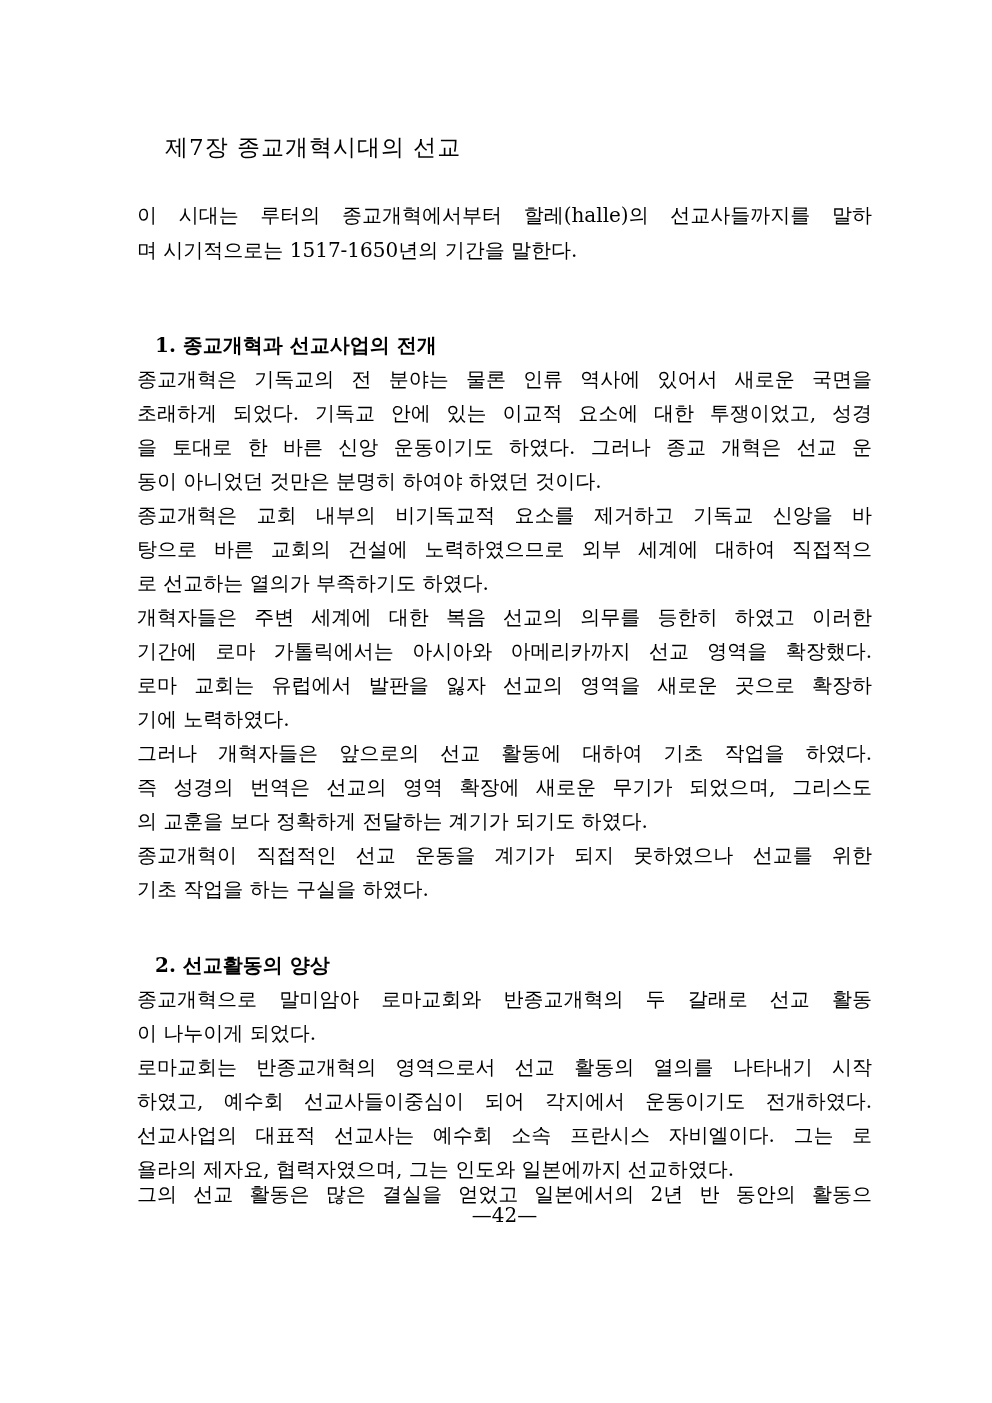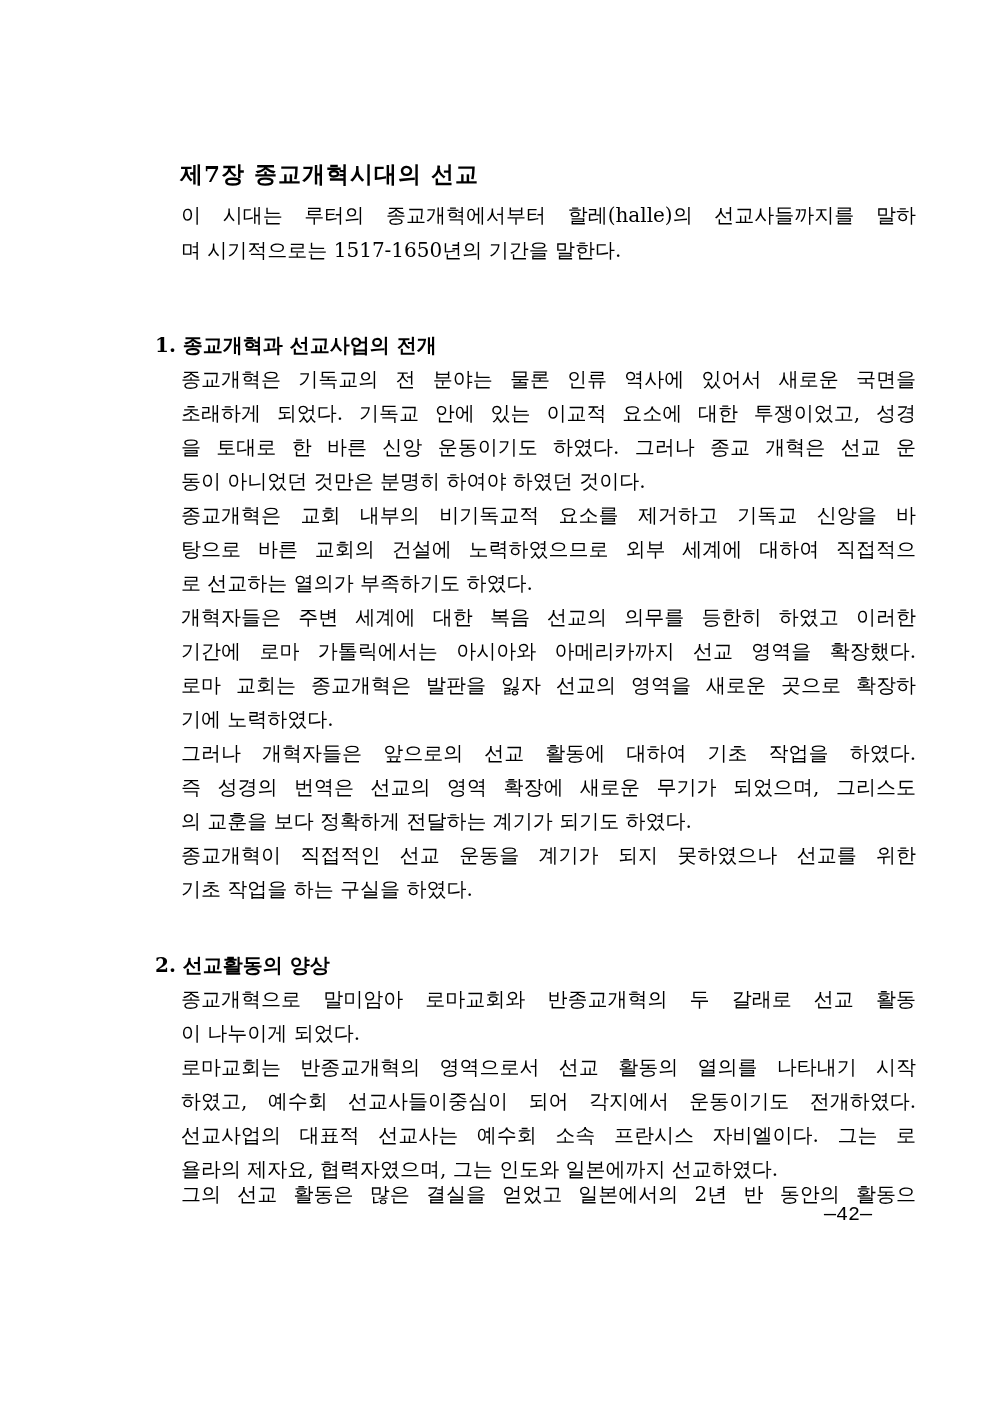--- a/index.html
+++ b/index.html
@@ -1,24 +1,24 @@
 <!DOCTYPE html>
 <html><head>
 <meta charset="utf-8">
 <style>
   html, body { margin: 0; padding: 0; background: #ffffff; }
   body { width: 992px; height: 1403px; position: relative; overflow: hidden;
          font-family: "DejaVu Serif", "Liberation Serif", serif; color: #000; }
   .page { position: absolute; left: 137px; top: 0; width: 735px; }
   .line { position: absolute; left: 0; width: 735px; font-size: 20px; line-height: 26px;
-          white-space: nowrap; text-align: justify; text-align-last: justify; letter-spacing: 0px; margin-left: 44px; }
+          white-space: nowrap; text-align: justify; text-align-last: justify; letter-spacing: 0px; }
   .line.last { text-align-last: left; }
-  .chapter-title { position: absolute; left: 43px; top: 132px; font-size: 23px; font-weight: bold; line-height: 30px; white-space: nowrap; letter-spacing: 1px; margin-top: 27px; }
+  .chapter-title { position: absolute; left: 28px; top: 132px; font-size: 23px; font-weight: normal; line-height: 30px; white-space: nowrap; letter-spacing: 1px; }
   .section-title { position: absolute; left: 18px; font-size: 20px; font-weight: bold; line-height: 26px; white-space: nowrap; margin-top: 32px; }
-  .page-number { position: absolute; left: 0; width: 735px; text-align: right; top: 1202px; font-size: 20px; line-height: 26px; font-family: Liberation Mono, monospace; }
+  .page-number { position: absolute; left: 0; width: 735px; text-align: center; top: 1202px; font-size: 20px; line-height: 26px; }
 </style>
 </head>
 <body>
 
 <div class="page">
   <div class="chapter-title">제7장 종교개혁시대의 선교</div>
 
   <div class="line" style="top:202px"> 이 시대는 루터의 종교개혁에서부터 할레(halle)의 선교사들까지를 말하</div>
   <div class="line last" style="top:237px">며 시기적으로는 1517-1650년의 기간을 말한다.</div>
 
@@ -26,21 +26,21 @@
 
   <div class="line" style="top:366px"> 종교개혁은 기독교의 전 분야는 물론 인류 역사에 있어서 새로운 국면을</div>
   <div class="line" style="top:400px">초래하게 되었다. 기독교 안에 있는 이교적 요소에 대한 투쟁이었고, 성경</div>
   <div class="line" style="top:434px">을 토대로 한 바른 신앙 운동이기도 하였다. 그러나 종교 개혁은 선교 운</div>
   <div class="line last" style="top:468px">동이 아니었던 것만은 분명히 하여야 하였던 것이다.</div>
   <div class="line" style="top:502px"> 종교개혁은 교회 내부의 비기독교적 요소를 제거하고 기독교 신앙을 바</div>
   <div class="line" style="top:536px">탕으로 바른 교회의 건설에 노력하였으므로 외부 세계에 대하여 직접적으</div>
   <div class="line last" style="top:570px">로 선교하는 열의가 부족하기도 하였다.</div>
   <div class="line" style="top:604px"> 개혁자들은 주변 세계에 대한 복음 선교의 의무를 등한히 하였고 이러한</div>
   <div class="line" style="top:638px">기간에 로마 가톨릭에서는 아시아와 아메리카까지 선교 영역을 확장했다.</div>
-  <div class="line" style="top:672px">로마 교회는 종교개혁은 발판을 잃자 선교의 영역을 새로운 곳으로 확장하</div>
+  <div class="line" style="top:672px">로마 교회는 유럽에서 발판을 잃자 선교의 영역을 새로운 곳으로 확장하</div>
   <div class="line last" style="top:706px">기에 노력하였다.</div>
   <div class="line" style="top:740px"> 그러나 개혁자들은 앞으로의 선교 활동에 대하여 기초 작업을 하였다.</div>
   <div class="line" style="top:774px">즉 성경의 번역은 선교의 영역 확장에 새로운 무기가 되었으며, 그리스도</div>
   <div class="line last" style="top:808px">의 교훈을 보다 정확하게 전달하는 계기가 되기도 하였다.</div>
   <div class="line" style="top:842px"> 종교개혁이 직접적인 선교 운동을 계기가 되지 못하였으나 선교를 위한</div>
   <div class="line last" style="top:876px">기초 작업을 하는 구실을 하였다.</div>
 
   <div class="section-title" style="top:920px">2. 선교활동의 양상</div>
 
   <div class="line" style="top:986px"> 종교개혁으로 말미암아 로마교회와 반종교개혁의 두 갈래로 선교 활동</div>

